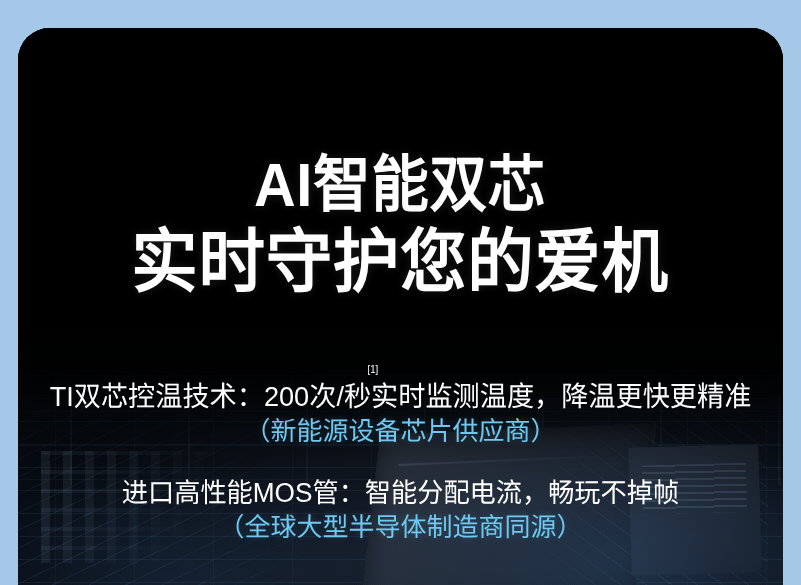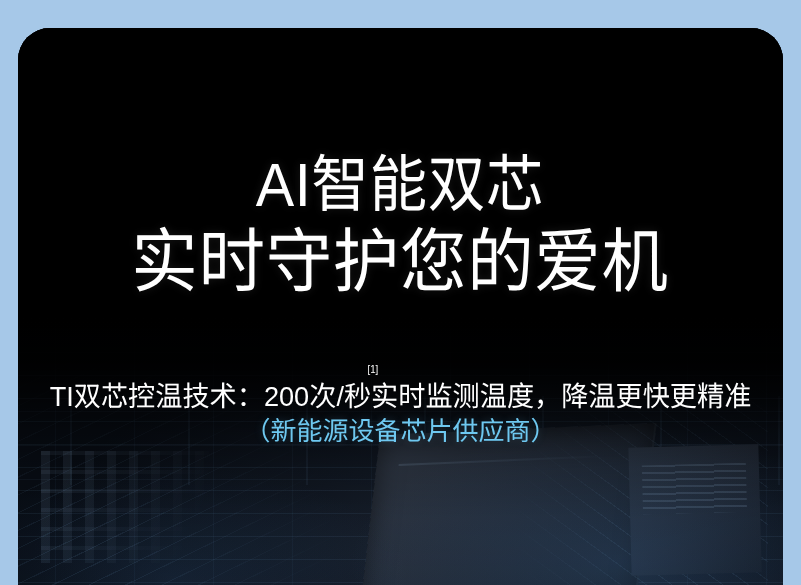--- a/index.html
+++ b/index.html
@@ -243,21 +243,21 @@
     inset: 0;
     z-index: 10;
     text-align: center;
   }
 
   .headline {
     position: absolute;
     left: 0; right: 1px;
     top: 120px;
     color: #ffffff;
-    font-weight: 400;
+    font-weight: 700;
   }
   .headline-line {
     display: block;
     color: #ffffff;
     white-space: nowrap;
     letter-spacing: 0.01em;
     text-shadow: 0 0 10px rgba(255,255,255,0.10);
   }
   .headline-line-1 {
     font-size: 62px;
@@ -347,18 +347,22 @@
         <div class="sub-group">
           <span class="sub-main sub-main-wide">
             <sup class="footnote-mark">[1]</sup>
             <span>TI双芯控温技术：200次/秒实时监测温度，降温更快更精准</span>
           </span>
           <span class="sub-paren">（新能源设备芯片供应商）</span>
         </div>
 
         <div class="spacer-block"></div>
 
+        <div class="sub-group">
+          <span class="sub-main">进口高性能MOS管：智能分配电流，畅玩不掉帧</span>
+          <span class="sub-paren">（全球大型半导体制造商同源）</span>
+        </div>
 
       </div>
 
     </div>
   </div>
 </div>
 
 </body></html>

